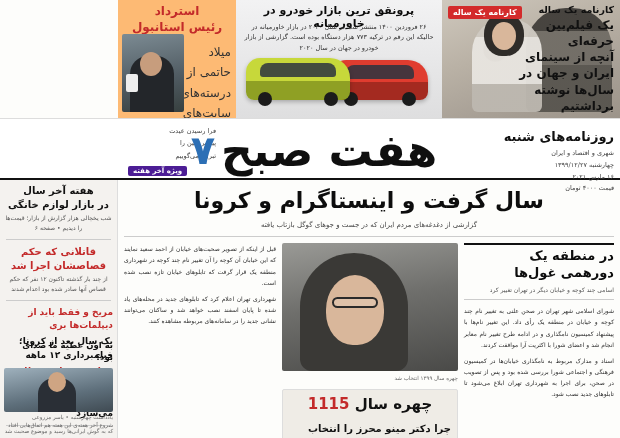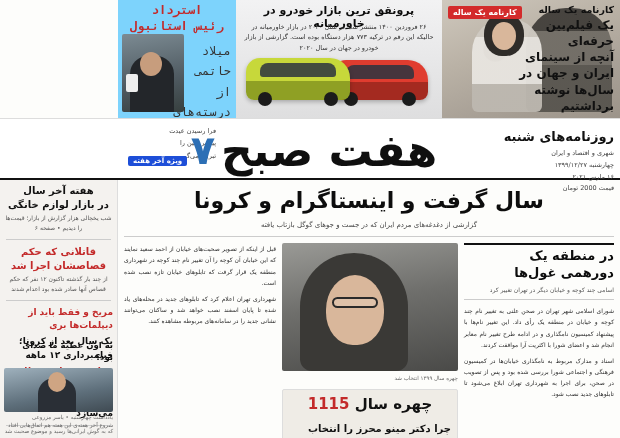--- a/index.html
+++ b/index.html
@@ -83,21 +83,21 @@
   .ts-cars .hl {
     position:absolute; top:4px; right:6px; left:6px; text-align:center;
     font-size:11px; font-weight:bold; color:#0b0b0b;
   }
   .ts-cars .sub {
     position:absolute; top:22px; right:8px; left:8px; text-align:center;
     font-size:6.5px; color:#333; line-height:1.6;
   }
 
   
-  .ts-istanbul { width: 118px; background:#7dd3fc; position:relative;font-family:Liberation Mono, monospace; }
+  .ts-istanbul { width: 118px; background:#fdba74; position:relative; }
   .ts-istanbul .title {
     position:absolute; top:4px; right:5px; left:5px; text-align:center;
     font-size:12px; font-weight:bold; color:#c32a2a; line-height:1.3;
   }
   .ts-istanbul .body {
     position:absolute; top:42px; right:5px; width:48px;
     font-size:12px; color:#333; line-height:1.7; text-align:right;
   }
   .ts-istanbul .ph {
     position:absolute; top:34px; left:4px; width:62px; height:78px;
@@ -133,22 +133,22 @@
   .masthead .dateline {
     position:absolute; top:6px; right:6px; width:120px;
     font-size:6.5px; color:#444; line-height:1.8; text-align:right;
   }
   .masthead .dateline b { font-size:13px; color:#111; }
   .masthead .rightcol2 {
     position:absolute; top:6px; left:132px; width:84px;
     font-size:6.5px; color:#444; line-height:1.9; text-align:right;
   }
   .masthead .final-badge {
-    position:absolute; bottom:12px; left:128px;
-    background:#1d4ed8; color:#fff; font-size:7px; font-weight:bold;
+    position:absolute; bottom:2px; left:128px;
+    background:#4c1d95; color:#fff; font-size:7px; font-weight:bold;
     padding:1px 5px; border-radius:2px;
   }
 
   
   .sidebar {
     position:absolute; top:180px; left:0; width:118px; bottom:0;
     background:#f4f2ef; border-right:1px solid #ddd; padding:4px;
   }
   .sb-block { margin-bottom:7px; }
   .sb-title { font-size:10px; font-weight:bold; color:#111; text-align:center; line-height:1.35; }
@@ -281,21 +281,21 @@
       </div>
     </div>
   </div>
 
   <div class="masthead">
     <div class="dateline">
       <b>روزنامه‌های شنبه</b><br>
       <span>شهری و اقتصاد و ایران</span><br>
       <span>چهارشنبه ۱۳۹۹/۱۲/۲۷</span><br>
       <span>۱۶ مارس ۲۰۲۱</span><br>
-      <span>قیمت 2000 تومان</span>
+      <span>قیمت ۴۰۰۰ تومان</span>
     </div>
     <div class="rightcol2">
       <span>فرا رسیدن عیدت</span><br>
       <span>پیامبر امین را</span><br>
       <span>تبریک می‌گوییم</span>
     </div>
     <div class="logo">
       <span>هفت صبح</span>
       <span class="seven">۷</span>
     </div>

